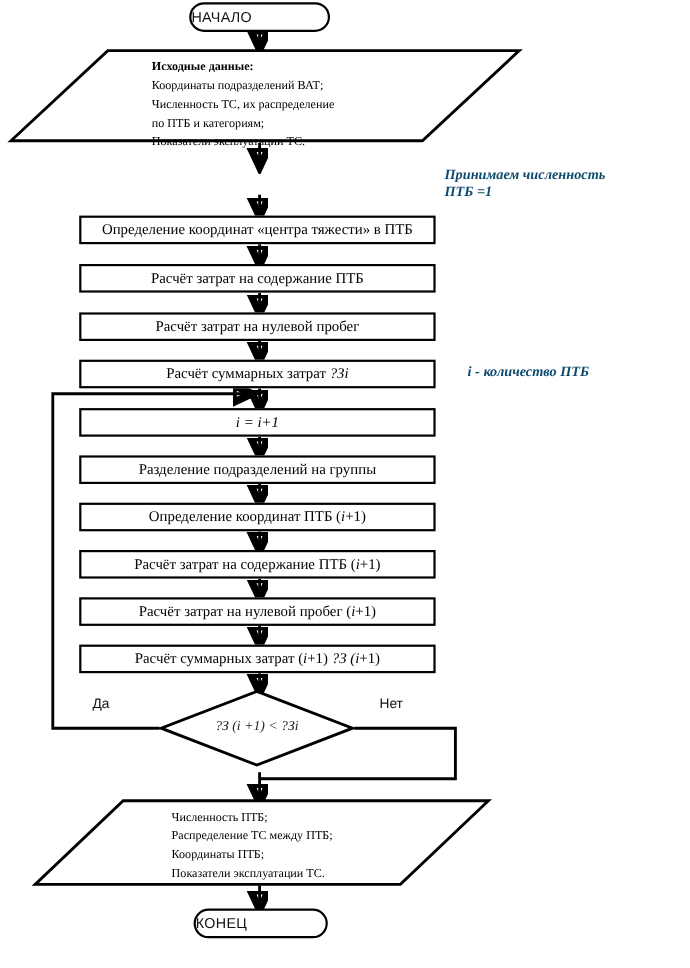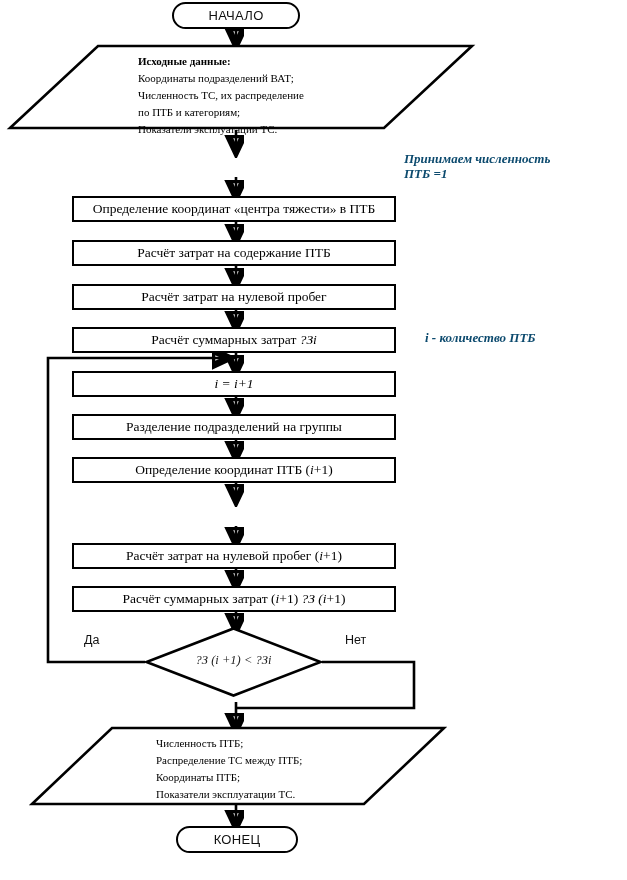--- a/index.html
+++ b/index.html
@@ -17,21 +17,21 @@
   }
 
   
   .node{position:absolute;box-sizing:border-box;}
 
   
   .terminator{
     border:2.5px solid #000;
     border-radius:14px;
     background:#fff;
-    display:flex;align-items:center;justify-content:center;
+    display:flex;align-items:center;
     font-family:"Liberation Sans", sans-serif;
     font-size:13px;
     letter-spacing:.3px;
     color:#111;
   }
 
   
   .process{
     border:2.5px solid #000;
     background:#fff;
@@ -180,20 +180,23 @@
   </div>
 
   <div class="node process" style="left:72px;top:414px;width:324px;height:26px;">
     <span class="txt">Разделение подразделений на группы</span>
   </div>
 
   <div class="node process" style="left:72px;top:457px;width:324px;height:26px;">
     <span class="txt"><span>Определение координат ПТБ (</span><span class="ital">i</span><span>+1)</span></span>
   </div>
 
+  <div class="node process" style="left:72px;top:500px;width:324px;height:26px;">
+    <span class="txt"><span>Расчёт затрат на содержание ПТБ (</span><span class="ital">i</span><span>+1)</span></span>
+  </div>
 
   <div class="node process" style="left:72px;top:543px;width:324px;height:26px;">
     <span class="txt"><span>Расчёт затрат на нулевой пробег (</span><span class="ital">i</span><span>+1)</span></span>
   </div>
 
   <div class="node process" style="left:72px;top:586px;width:324px;height:26px;">
     <span class="txt"><span>Расчёт суммарных затрат (</span><span class="ital">i</span><span>+1) </span><span class="ital">?З (i</span><span>+1)</span></span>
   </div>
 
   <div class="node decision" style="left:145px;top:627px;width:177px;height:70px;">

